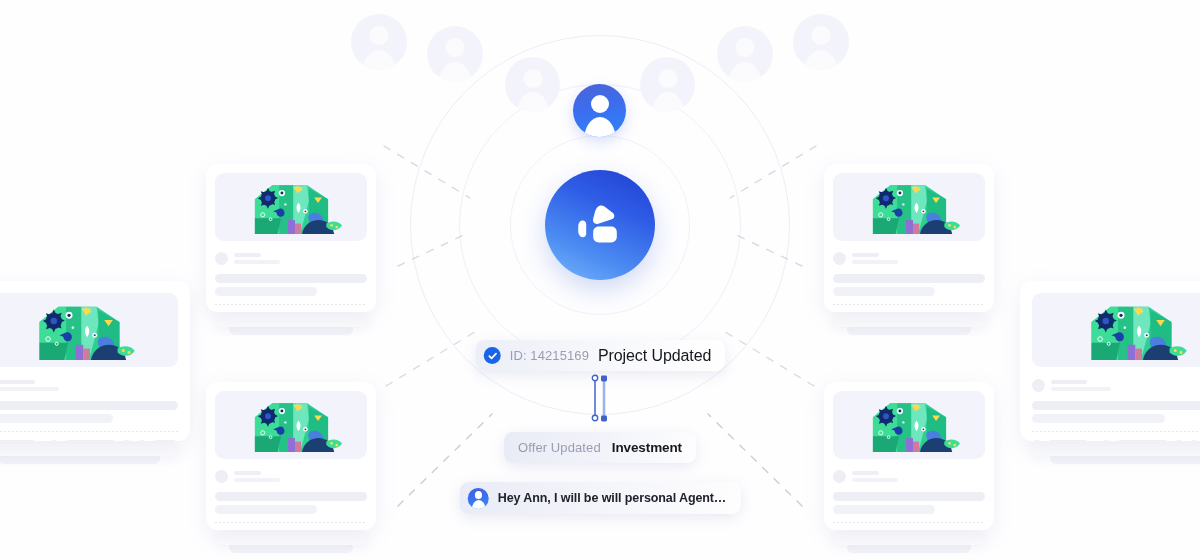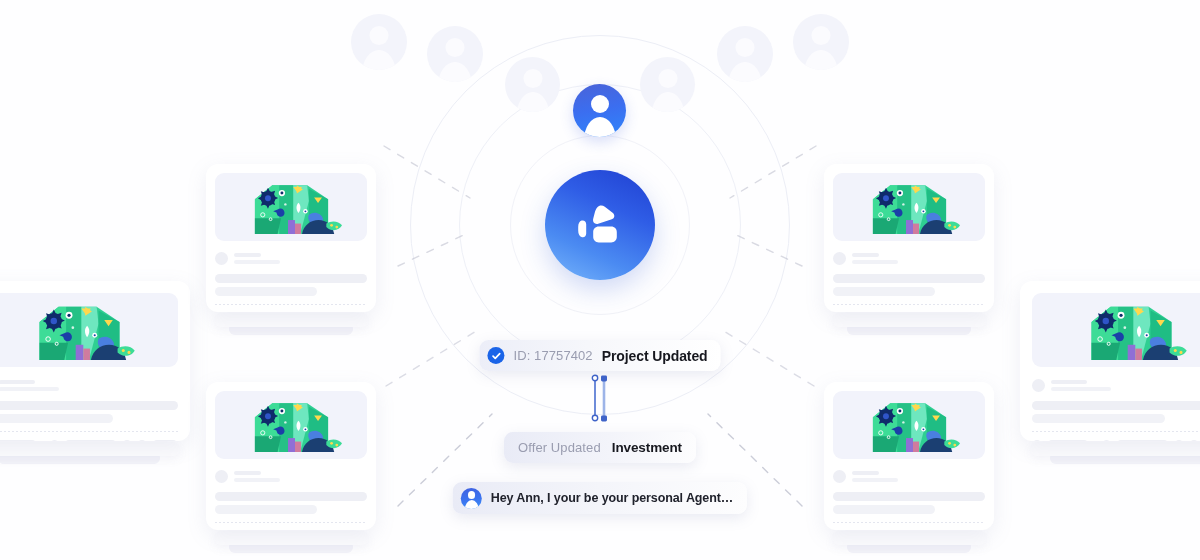--- a/index.html
+++ b/index.html
@@ -51,21 +51,21 @@
   .divider{position:absolute;height:1px;
     background-image:linear-gradient(to right,#e4e6ef 40%,transparent 0%);
     background-size:4px 1px;background-repeat:repeat-x;}
 
   
   .chip{position:absolute;display:flex;align-items:center;border-radius:9px;
         box-shadow:0 4px 14px rgba(125,132,175,.16);}
   .chip-id{left:50%;transform:translateX(-50%);top:340px;height:31px;padding:0 13px 0 8px;gap:9px;
         background:linear-gradient(to right,#eceef8 0%,#f6f7fb 45%,#ffffff 100%);}
   .chip-id .t1{font-size:13px;color:#9a9db0;letter-spacing:.1px;}
-  .chip-id .t2{font-size:14px;color:#17181f;font-weight:700;letter-spacing:-.1px;}
+  .chip-id .t2{font-size:16px;color:#17181f;font-weight:400;letter-spacing:-.1px;}
   .check{width:17px;height:17px;border-radius:50%;background:#1a64e8;display:flex;align-items:center;justify-content:center;flex:0 0 auto;}
 
   .chip-offer{left:50%;transform:translateX(-50%);top:432px;height:31px;padding:0 14px;gap:11px;
         background:linear-gradient(to right,#e9ebf6 0%,#f3f4fa 55%,#fdfdfe 100%);}
   .chip-offer .t1{font-size:13px;color:#9a9db0;letter-spacing:.1px;}
   .chip-offer .t2{font-size:13.5px;color:#17181f;font-weight:700;letter-spacing:-.1px;}
 
   .chip-chat{left:50%;transform:translateX(-50%);top:482px;height:32px;padding:0 14px 0 8px;gap:9px;
         background:linear-gradient(to right,#e9ebf6 0%,#f4f5fa 50%,#fdfdfe 100%);}
   .chip-chat .t1{font-size:12.5px;color:#20222c;font-weight:600;letter-spacing:-.1px;white-space:nowrap;}
@@ -137,21 +137,21 @@
       </svg>
     </div>
   </div>
 
   <div class="chip chip-id">
     <span class="check">
       <svg width="10" height="10" viewBox="0 0 10 10">
           <path d="M1.6 5.2 3.8 7.3 8.3 2.6" fill="none" stroke="#fff" stroke-width="1.7" stroke-linecap="round" stroke-linejoin="round"></path>
         </svg>
     </span>
-    <span class="t1">ID: 17757402</span>
+    <span class="t1">ID: 14215169</span>
     <span class="t2">Project Updated</span>
   </div>
 
   <svg class="conn" viewBox="0 0 22 48">
     <line x1="6" y1="4" x2="6" y2="44" stroke="#4a6fd0" stroke-width="1.6"></line>
     <line x1="15" y1="4" x2="15" y2="44" stroke="#9db4e8" stroke-width="2.6"></line>
     <circle cx="6" cy="4" r="2.7" fill="#ffffff" stroke="#3f63c8" stroke-width="1.4"></circle>
     <circle cx="6" cy="44" r="2.7" fill="#ffffff" stroke="#3f63c8" stroke-width="1.4"></circle>
     <rect x="12" y="1.4" width="6" height="6" rx="1.4" fill="#3f63c8"></rect>
     <rect x="12" y="41.4" width="6" height="6" rx="1.4" fill="#3f63c8"></rect>
@@ -160,21 +160,21 @@
   <div class="chip chip-offer">
     <span class="t1">Offer Updated</span>
     <span class="t2">Investment</span>
   </div>
 
   <div class="chip chip-chat">
     <span class="chat-av">
       <span class="h"></span>
       <span class="b"></span>
     </span>
-    <span class="t1">Hey Ann, I your be your personal Agent…</span>
+    <span class="t1">Hey Ann, I will be will personal Agent…</span>
   </div>
 
   <div id="cards-root">
       <div class="card-group" style="left: -32px; top: 281px; width: 222px; height: 186px;">
         <div class="shadow2" style="left: 30px; top: 171px; width: 162px; height: 12px; opacity: 0.55;"></div>
         <div class="shadow1" style="left: 10px; top: 161px; width: 202px; height: 14px;"></div>
         <div class="card" style="left: 0px; top: 0px; width: 222px; height: 160px;">
           <div class="thumb" style="left: 12px; top: 12px; width: 198px; height: 74px; display: flex; align-items: center; justify-content: center;">
             <svg width="143" height="59" viewBox="0 0 120 62" preserveAspectRatio="xMidYMid meet">
               <path d="M18 62 V22 L38 6 H78 L102 22 V62 Z" fill="#2fcf92"></path>

